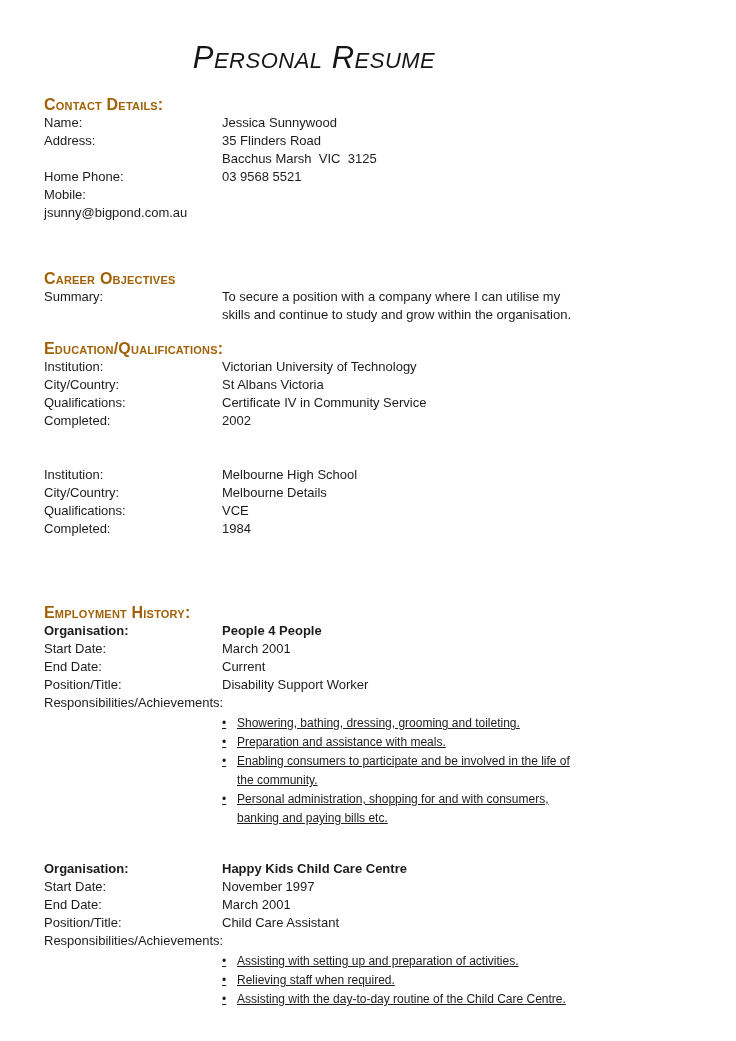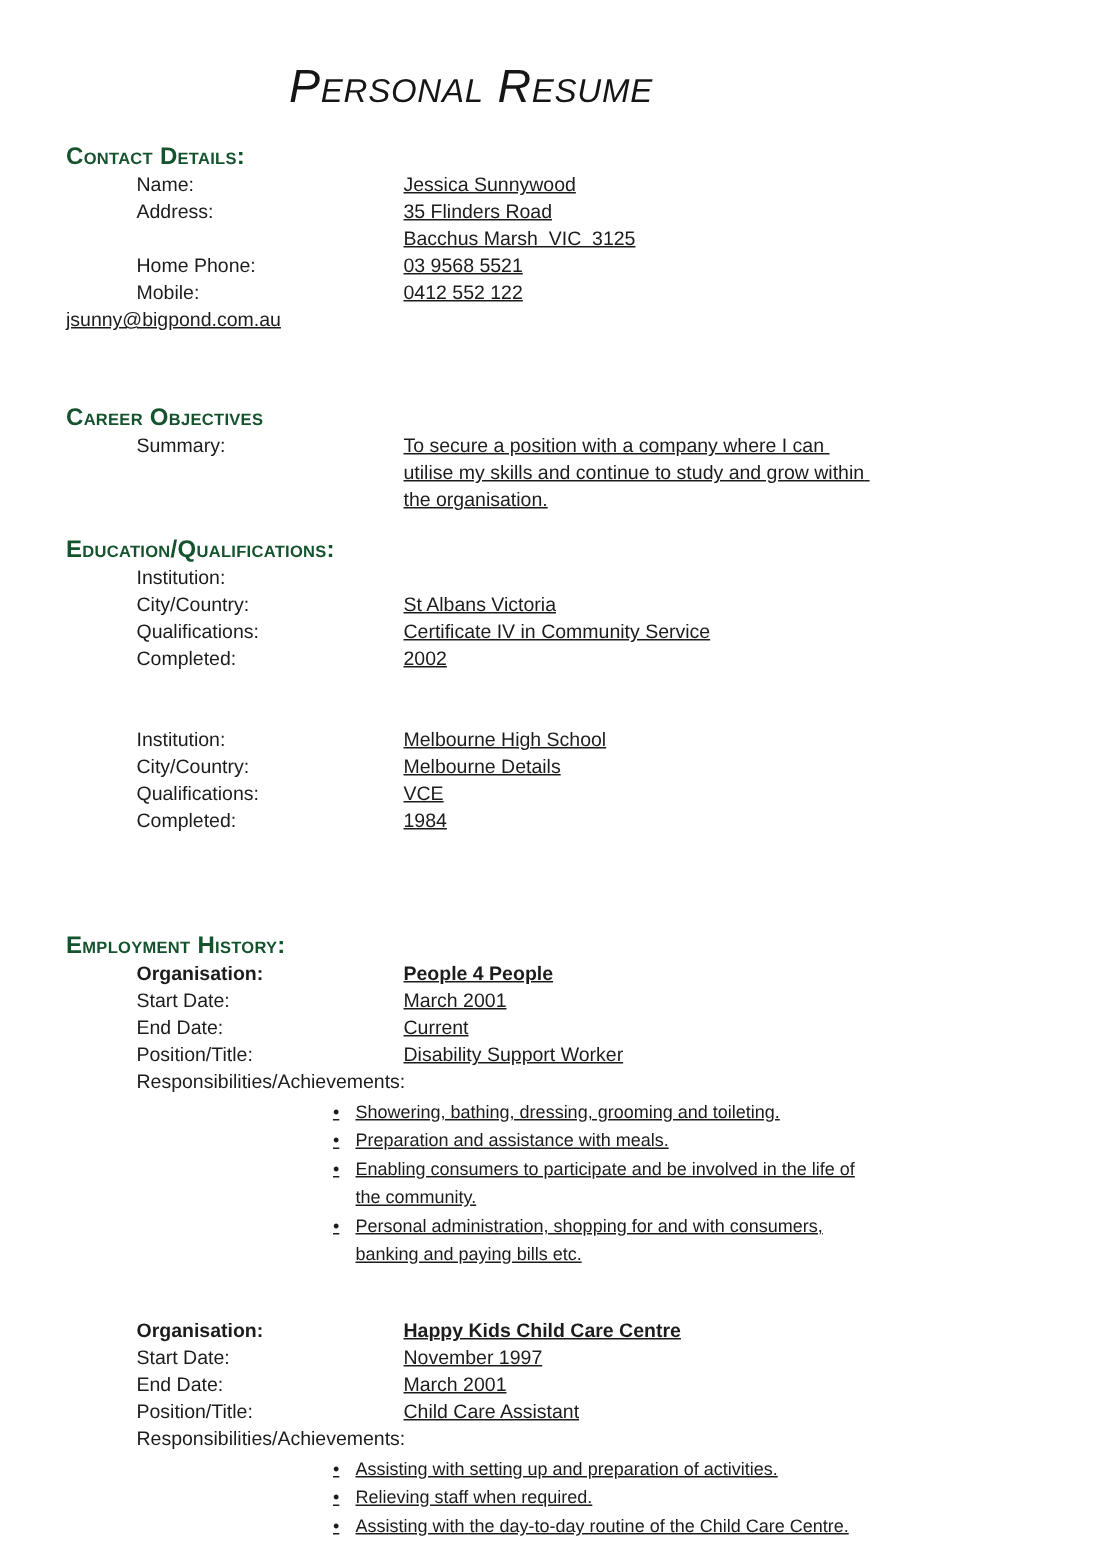--- a/index.html
+++ b/index.html
@@ -27,43 +27,41 @@
     font-variant: small-caps;
     letter-spacing: 0.5px;
     color: #161616;
   }
   .section-heading {
     font-variant: small-caps;
     font-weight: bold;
     font-size: 16px;
     line-height: 18px;
     letter-spacing: 0.2px;
-    color: #14532d;
+    color: #a16207;
   }
   .mt-contact   { margin-top: 20px; }
   .mt-career    { margin-top: 48px; }
   .mt-education { margin-top: 16px; }
   .mt-edu2      { margin-top: 36px; }
   .mt-employ    { margin-top: 66px; }
   .mt-job2      { margin-top: 32px; }
   .row {
     display: flex;
     font-size: 13px;
     line-height: 18px;
   }
   .row .label {
     width: 178px;
     flex: none;
     white-space: pre-wrap;
-    margin-left: 47px;
   }
   .row .value {
     flex: 1;
     white-space: pre-wrap;
-    text-decoration: underline;
   }
   .bold { font-weight: bold; }
   .bullets {
     margin-left: 178px;
     margin-top: 2px;
   }
   .bullet {
     display: flex;
     font-size: 12px;
     line-height: 19px;
@@ -96,37 +94,37 @@
     <div class="row">
       <div class="label"></div>
       <div class="value">Bacchus Marsh  VIC  3125</div>
     </div>
     <div class="row">
       <div class="label">Home Phone:</div>
       <div class="value">03 9568 5521</div>
     </div>
     <div class="row">
       <div class="label">Mobile:</div>
-      <div class="value">0412 552 122</div>
     </div>
     <div class="row">
       <div class="value">jsunny@bigpond.com.au</div>
     </div>
   </div>
 
   <div class="section-heading mt-career">Career Objectives</div>
   <div class="row">
     <div class="label">Summary:</div>
     <div class="value">To secure a position with a company where I can utilise my skills and continue to study and grow within the organisation.</div>
   </div>
 
   <div class="section-heading mt-education">Education/Qualifications:</div>
   <div>
     <div class="row">
       <div class="label">Institution:</div>
+      <div class="value">Victorian University of Technology</div>
     </div>
     <div class="row">
       <div class="label">City/Country:</div>
       <div class="value">St Albans Victoria</div>
     </div>
     <div class="row">
       <div class="label">Qualifications:</div>
       <div class="value">Certificate IV in Community Service</div>
     </div>
     <div class="row">

